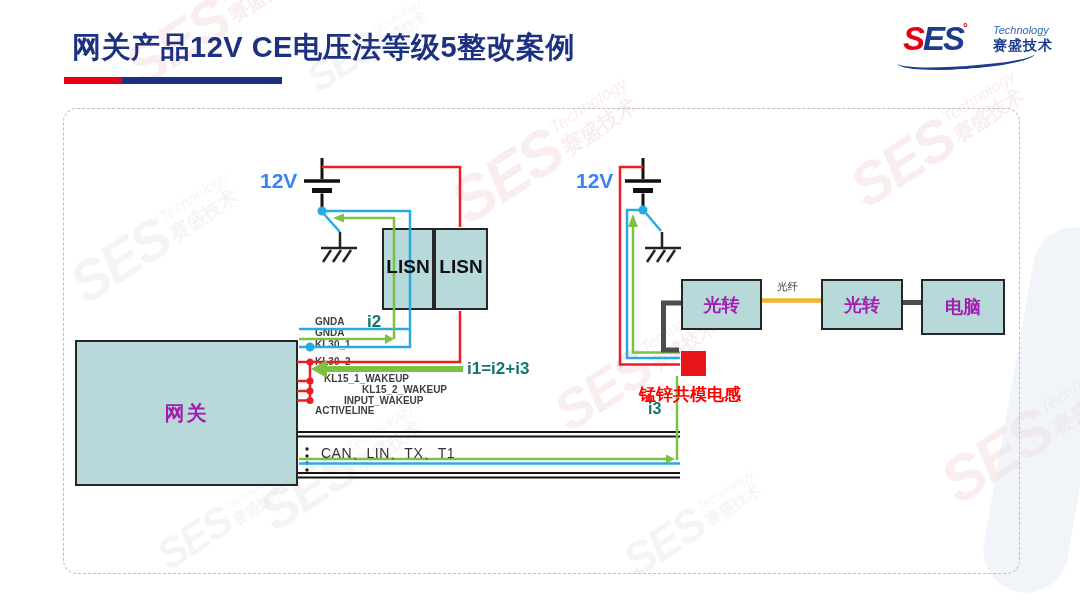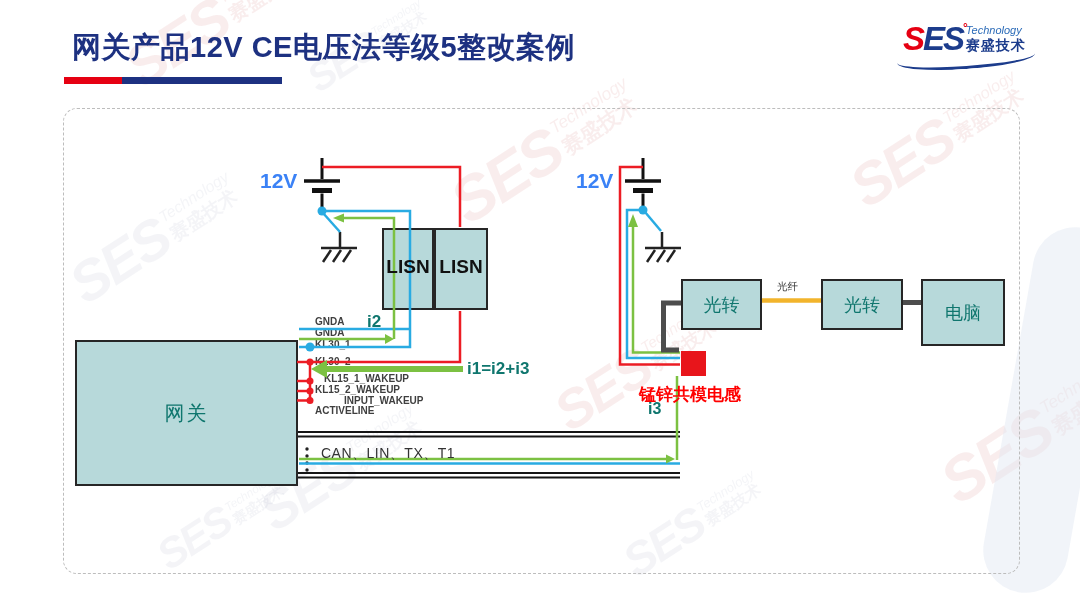--- a/index.html
+++ b/index.html
@@ -17,39 +17,39 @@
   .wm.gray{color:#8a93b0;opacity:0.09;}
   .softband{position:absolute;background:#dfe6f2;opacity:0.45;border-radius:45px;}
 
   
   .title{position:absolute;left:72px;top:28px;font-size:29px;font-weight:bold;color:#1d3181;letter-spacing:0.5px;}
   .bar{position:absolute;top:77px;height:7px;}
   .bar.red{left:64px;width:58px;background:#e60012;}
   .bar.blue{left:122px;width:160px;background:#1d3181;}
 
   .logo{position:absolute;left:903px;top:22px;width:150px;height:52px;}
-  .logo-row{display:flex;align-items:flex-start;}
+  .logo-row{display:flex;align-items:flex-start;justify-content:space-between;}
   .logo-ses{font-size:33px;line-height:1;font-weight:900;font-style:italic;letter-spacing:-2px;}
   .logo-ses .s1{color:#e60012;font-style:italic;}
   .logo-ses .s2{color:#1c3c8c;font-style:italic;}
   .logo-ses .deg{color:#e60012;font-size:12px;font-style:normal;vertical-align:top;}
   .logo-right{display:flex;flex-direction:column;margin-top:2px;}
   .logo-tech{font-size:11px;font-style:italic;color:#2b6bb8;line-height:1.1;}
   .logo-cn{font-size:14px;font-weight:bold;color:#1c3c8c;line-height:1.3;letter-spacing:1px;}
   .logo-swoosh{position:absolute;left:-6px;top:26px;width:138px;height:18px;
      border-bottom:3px solid #1c3c8c;border-radius:50%;transform:rotate(-4deg);}
 
   
   .frame{position:absolute;left:63px;top:108px;width:955px;height:464px;
      border:1.5px dashed #bdbdbd;border-radius:14px;}
 
   
   .box{position:absolute;background:#b7d9da;border:2.5px solid #262626;box-sizing:border-box;
        display:flex;align-items:center;justify-content:center;}
-  .box-label{font-weight:normal;color:#0f766e;}
+  .box-label{font-weight:bold;color:#a21caf;}
 
   
   .pin{position:absolute;left:315px;font-size:10px;font-weight:600;color:#3f3f3f;line-height:11px;}
   .v12{position:absolute;font-size:21px;font-weight:bold;color:#3b82f6;}
   .lisn-label{position:absolute;top:256px;font-size:19px;font-weight:bold;color:#111;text-align:center;}
   .cur{position:absolute;color:#0f766e;font-weight:600;}
   .choke{position:absolute;left:639px;top:383px;font-size:17px;font-weight:bold;color:#ff0000;}
   .fiber{position:absolute;left:777px;top:280px;font-size:10.5px;color:#333;}
   .buslbl{position:absolute;left:321px;top:445px;font-size:14px;color:#333;letter-spacing:0.5px;}
   .caption{position:absolute;left:63px;top:501px;width:955px;text-align:center;
@@ -142,31 +142,31 @@
     <span class="box-label" style="font-size:20px;letter-spacing:2px;">网关</span>
   </div>
   <div class="box" style="left:382px;top:228px;width:52px;height:82px;"></div>
   <div class="box" style="left:434px;top:228px;width:54px;height:82px;"></div>
   <div class="box" style="left:681px;top:279px;width:81px;height:51px;">
     <span class="box-label" style="font-size:18px;">光转</span>
   </div>
   <div class="box" style="left:821px;top:279px;width:82px;height:51px;">
     <span class="box-label" style="font-size:18px;">光转</span>
   </div>
-  <div class="box" style="left:921px;top:279px;width:84px;height:67px;">
+  <div class="box" style="left:921px;top:279px;width:84px;height:56px;">
     <span class="box-label" style="font-size:18px;">电脑</span>
   </div>
 
   <div>
     <div class="pin" style="top:316px;">GNDA</div>
     <div class="pin" style="top:327px;">GNDA</div>
     <div class="pin" style="top:339px;">KL30_1</div>
     <div class="pin" style="top:356px;">KL30_2</div>
     <div class="pin" style="top:373px;padding-left:9px;">KL15_1_WAKEUP</div>
-    <div class="pin" style="top:384px;">KL15_2_WAKEUP</div>
+    <div class="pin" style="top:384px;margin-left:47px;">KL15_2_WAKEUP</div>
     <div class="pin" style="top:394.5px;margin-left:29px;">INPUT_WAKEUP</div>
     <div class="pin" style="top:405px;">ACTIVELINE</div>
   </div>
 
   <svg class="wires" width="1080" height="608" viewBox="0 0 1080 608">
 
     <g stroke="#151515" stroke-width="2" fill="none">
       <path d="M298,432 H680"></path>
         <path d="M298,436.5 H680"></path>
       <path d="M298,473 H680"></path>

